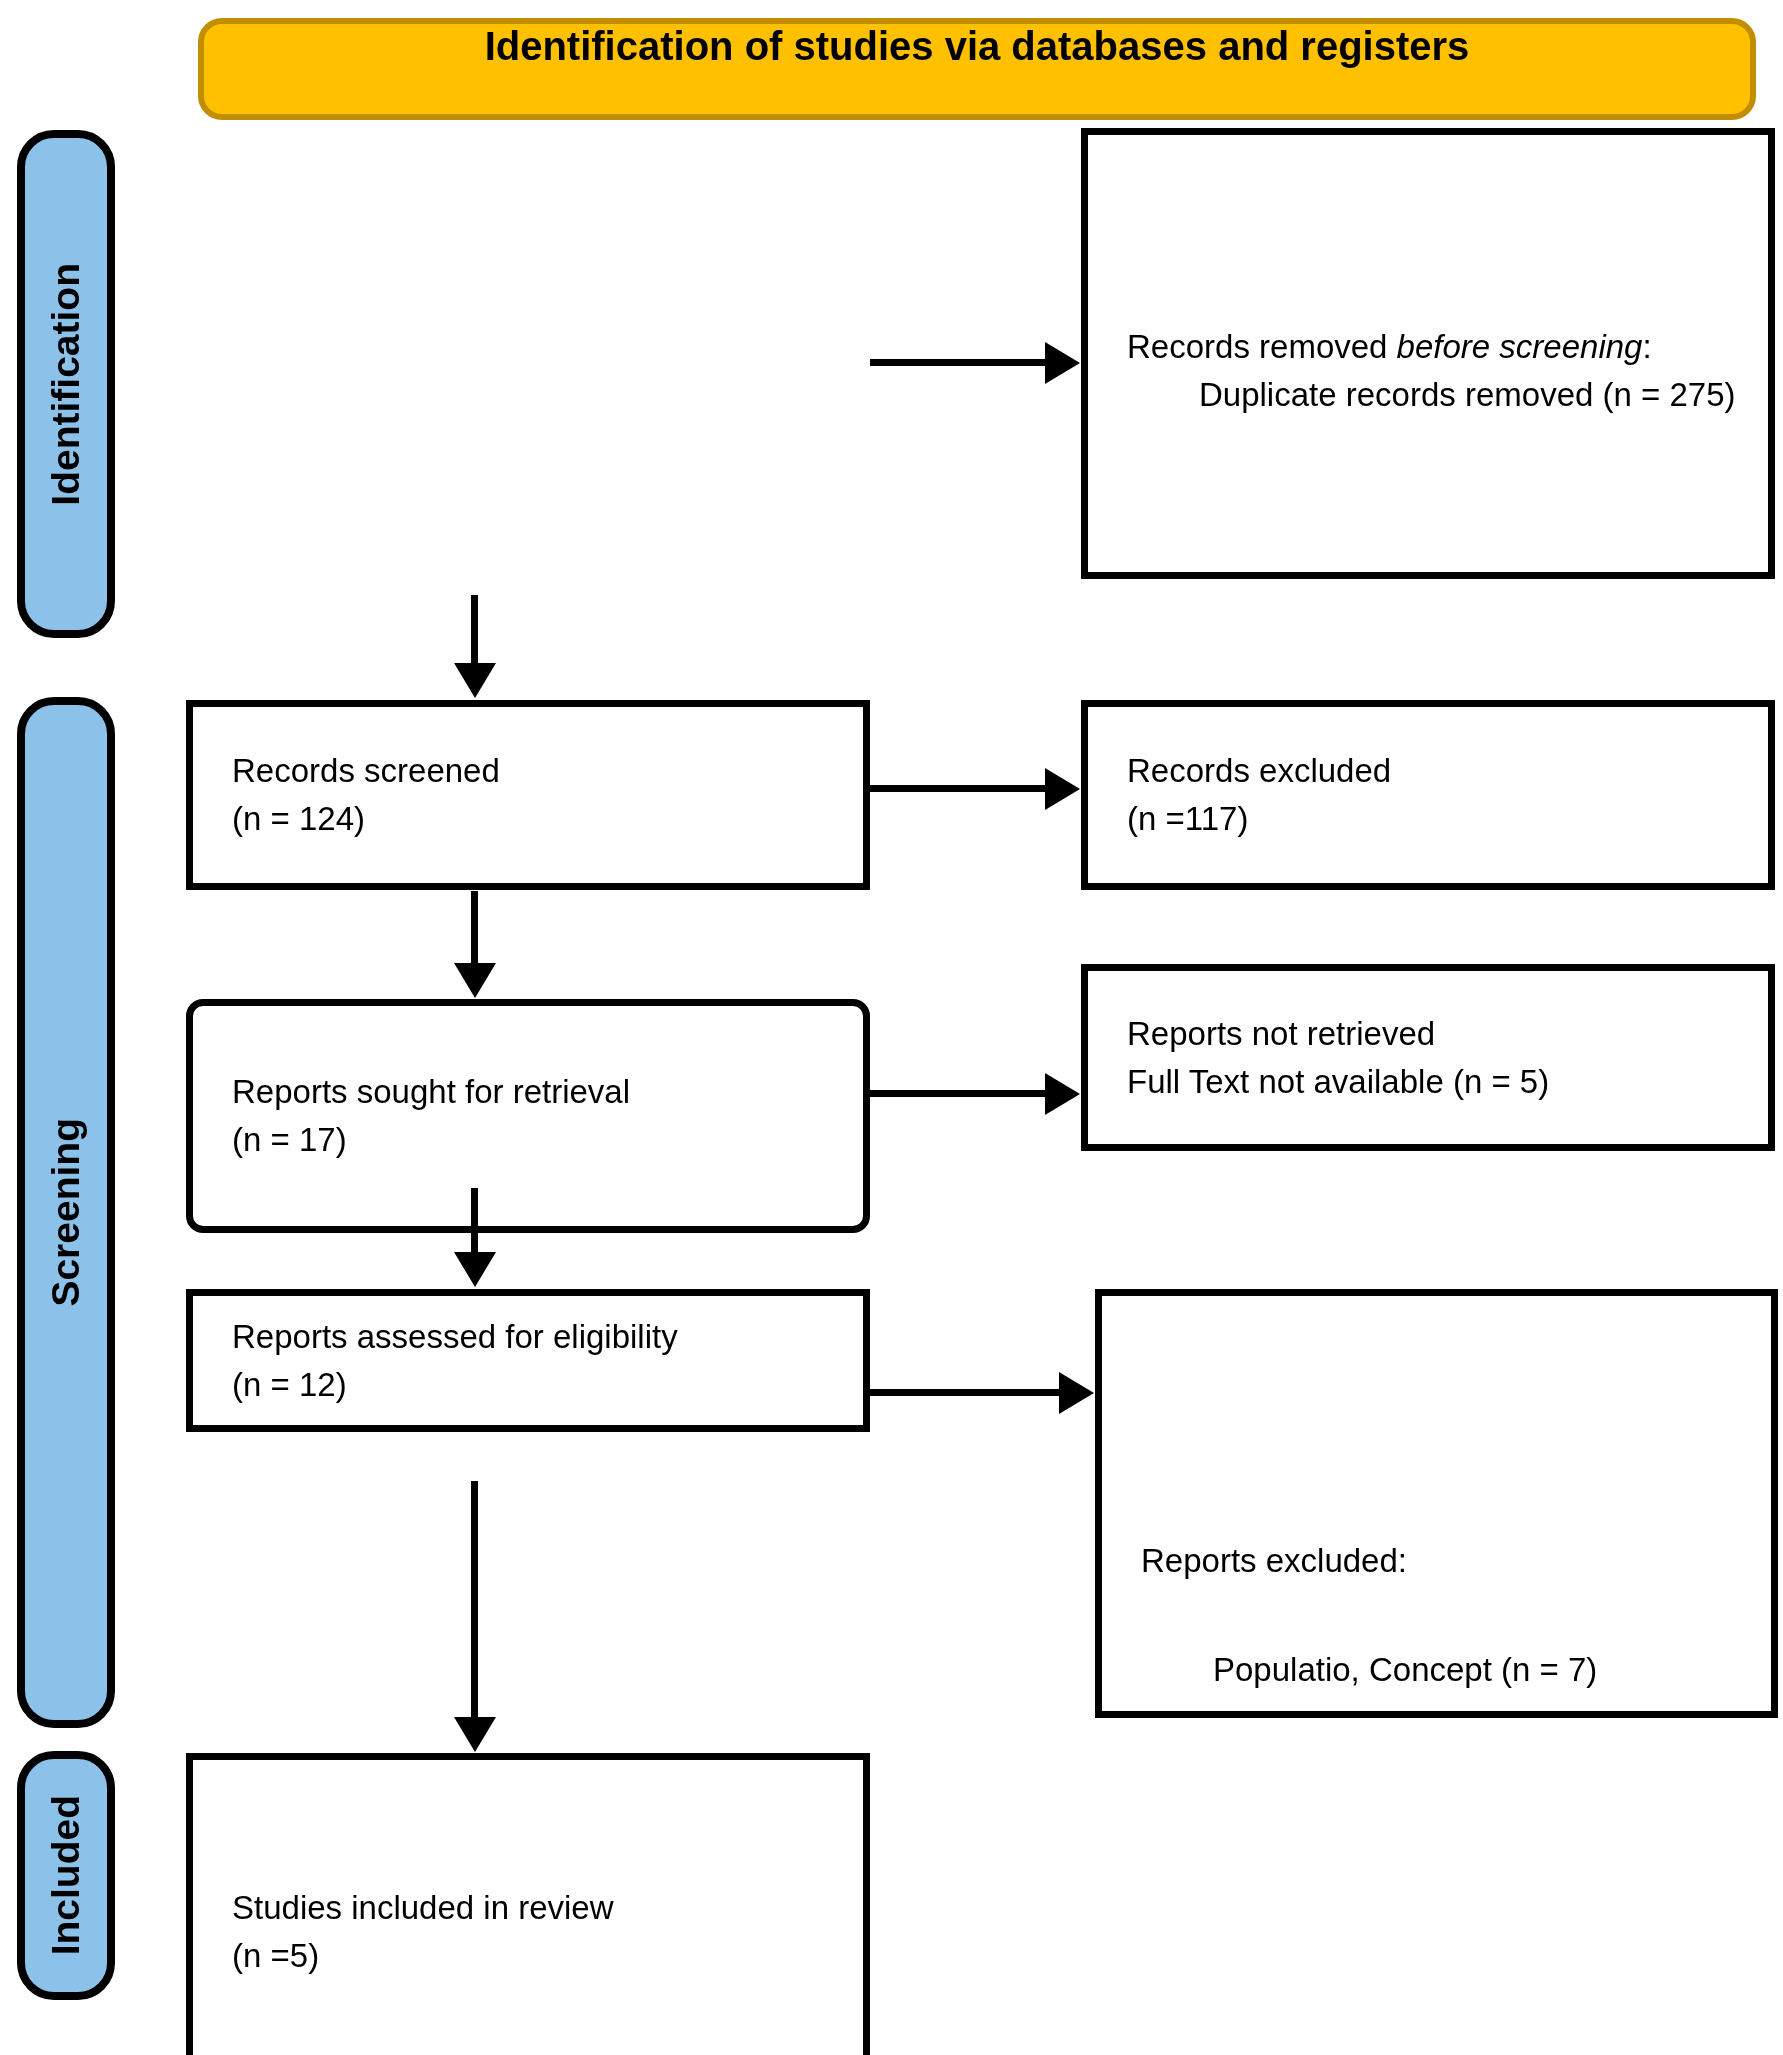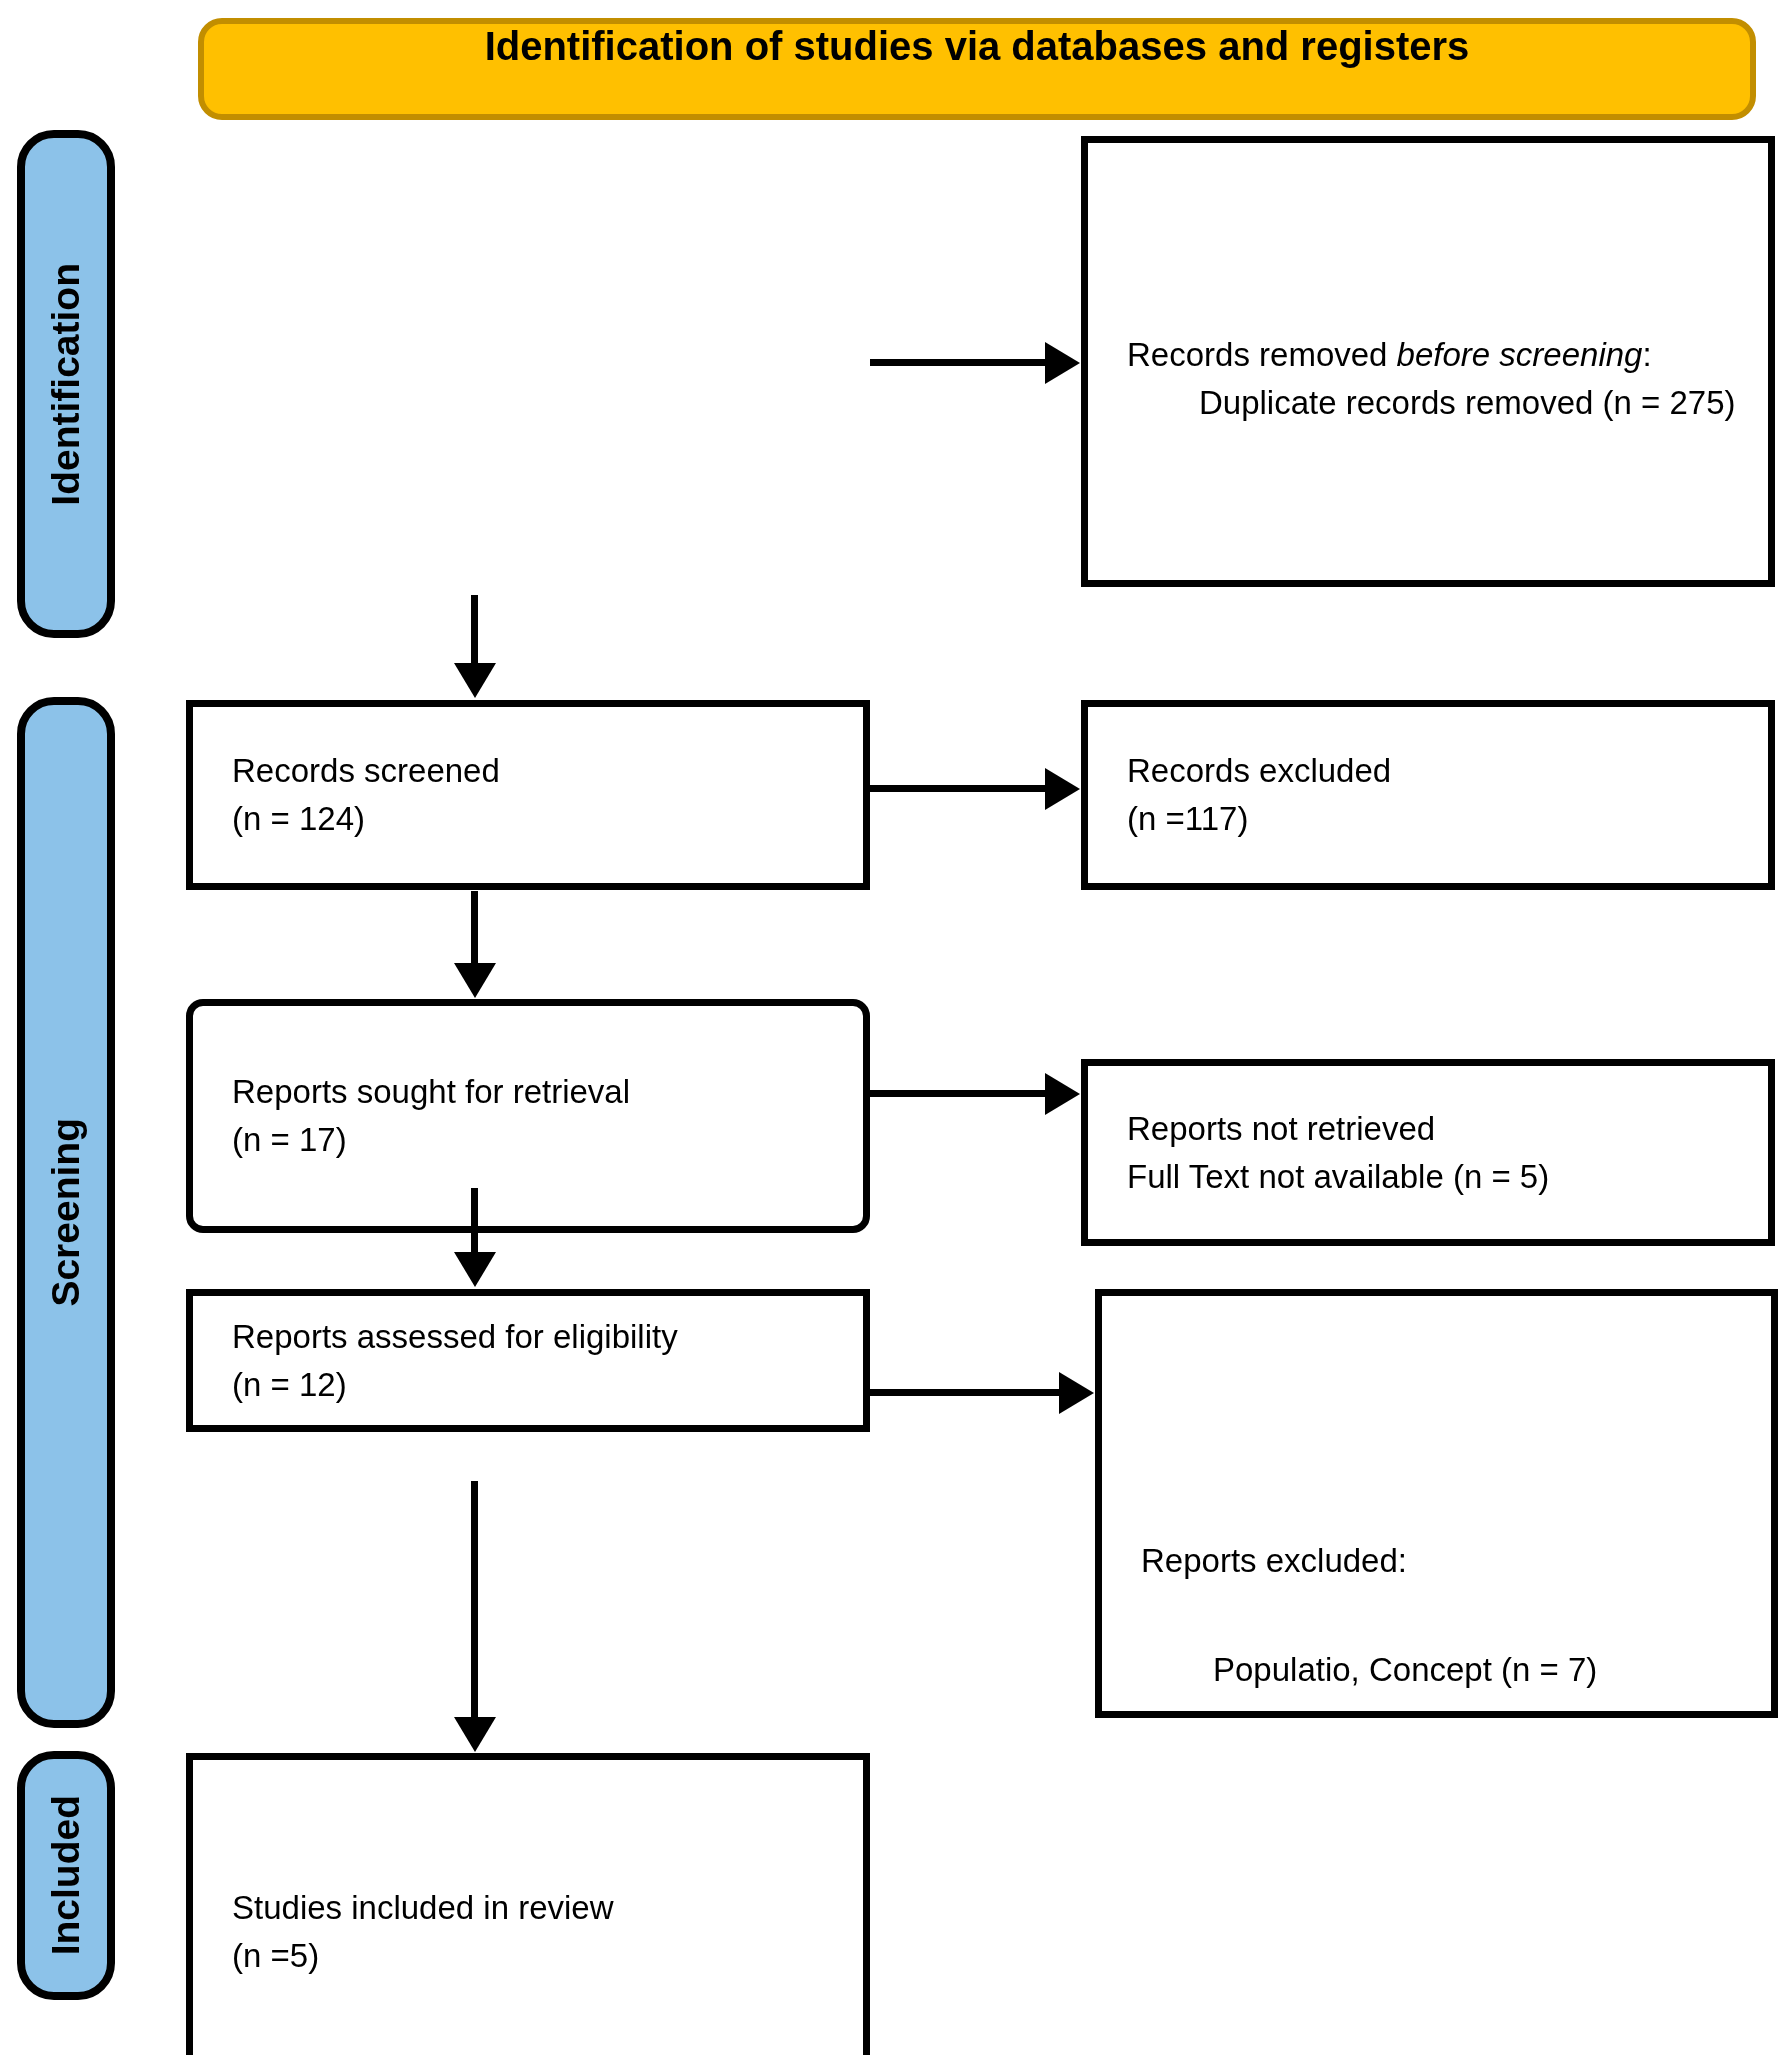--- a/index.html
+++ b/index.html
@@ -48,25 +48,25 @@
     position:absolute;
     box-sizing:border-box;
     background:var(--box-bg);
     border:7px solid var(--line);
     display:flex;flex-direction:column;justify-content:center;
     padding:17.5px 26px 17.5px 39px;
     font-size:33px;line-height:48px;
   }
   .box .item{padding-left:72px;}
   .box-records-identified{left:186px;top:144px;width:684px;height:451px;padding-top:61px;}
-  .box-records-removed{left:1081px;top:136px;width:694px;height:451px;padding-top:53px;}
+  .box-records-removed{left:1081px;top:128px;width:694px;height:451px;padding-top:53px;}
   .box-records-screened{left:186px;top:700px;width:684px;height:190px;}
   .box-records-excluded{left:1081px;top:700px;width:694px;height:190px;}
   .box-reports-sought{left:186px;top:999px;width:684px;height:234px;border-radius:17px;}
-  .box-reports-not-retrieved{left:1081px;top:1059px;width:694px;height:187px;}
+  .box-reports-not-retrieved{left:1081px;top:964px;width:694px;height:187px;}
   .box-reports-assessed{left:186px;top:1289px;width:684px;height:143px;}
   .box-reports-excluded{left:1095px;top:1289px;width:683px;height:429px;justify-content:space-between;padding-top:241px;}
   .box-studies-included{left:186px;top:1753px;width:684px;height:357px;}
   .harrow{
     position:absolute;height:7px;background:var(--line);
   }
   .harrow::after{
     content:"";position:absolute;right:-34px;top:50%;
     transform:translateY(-50%);
     width:0;height:0;

